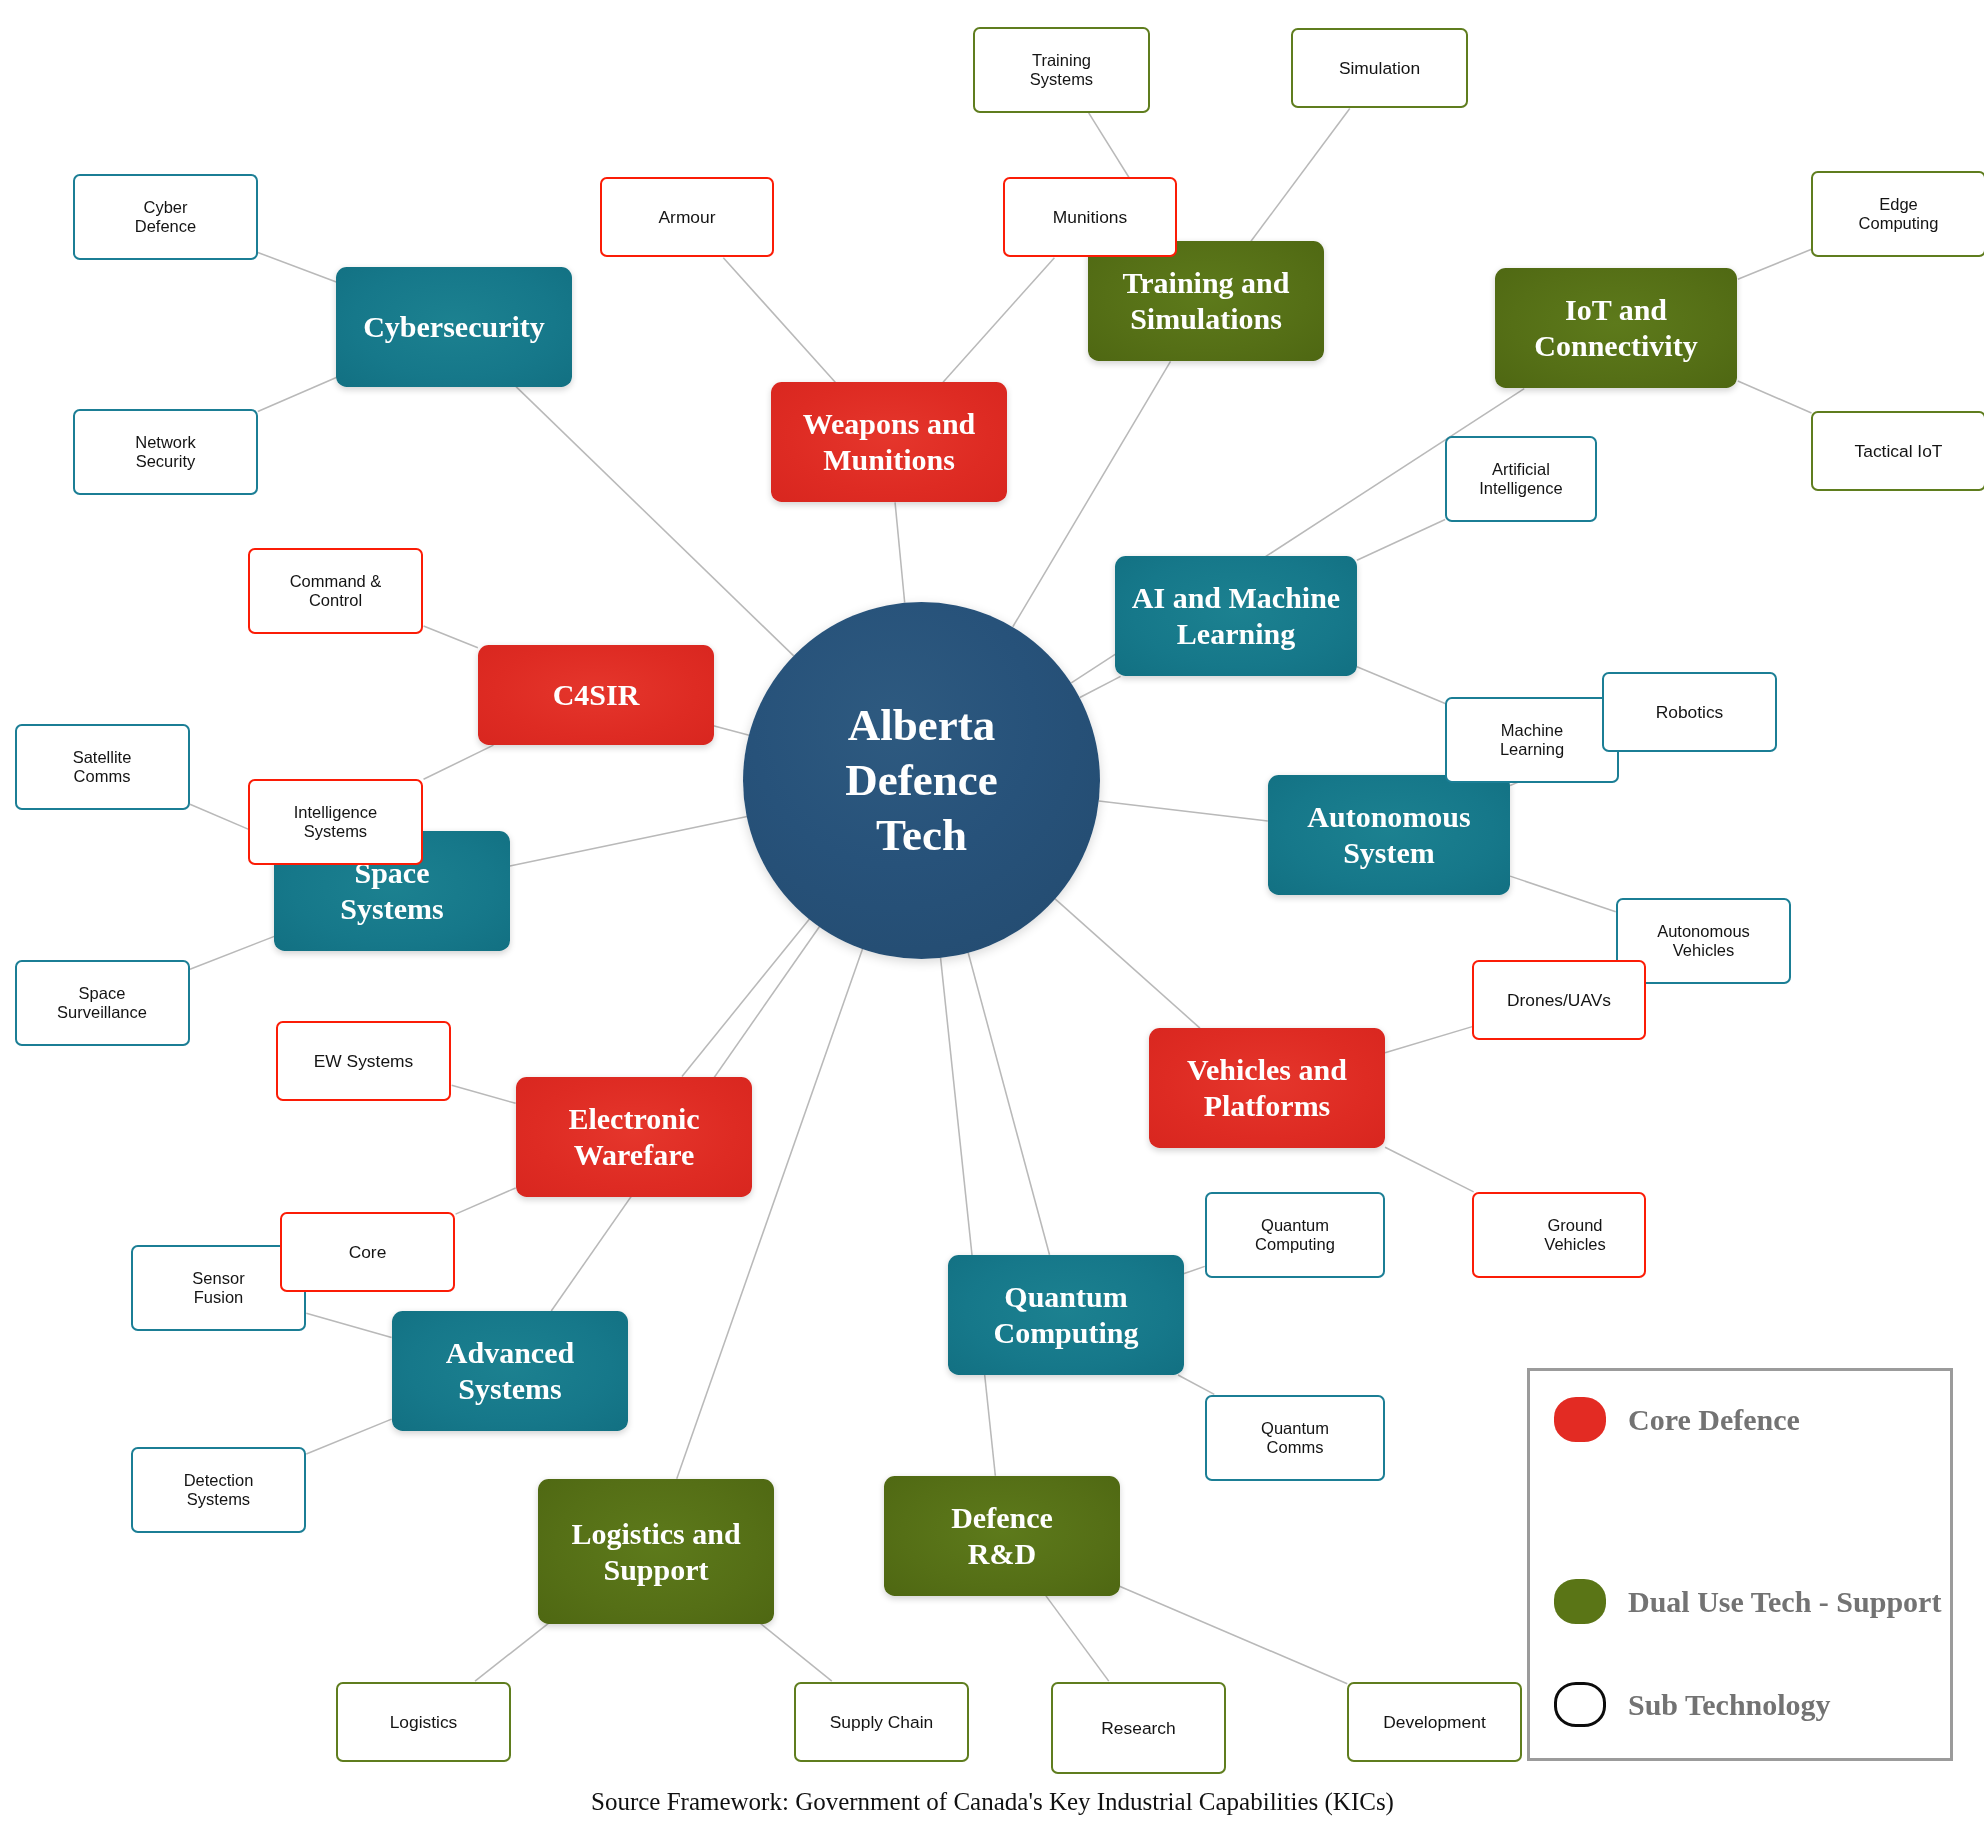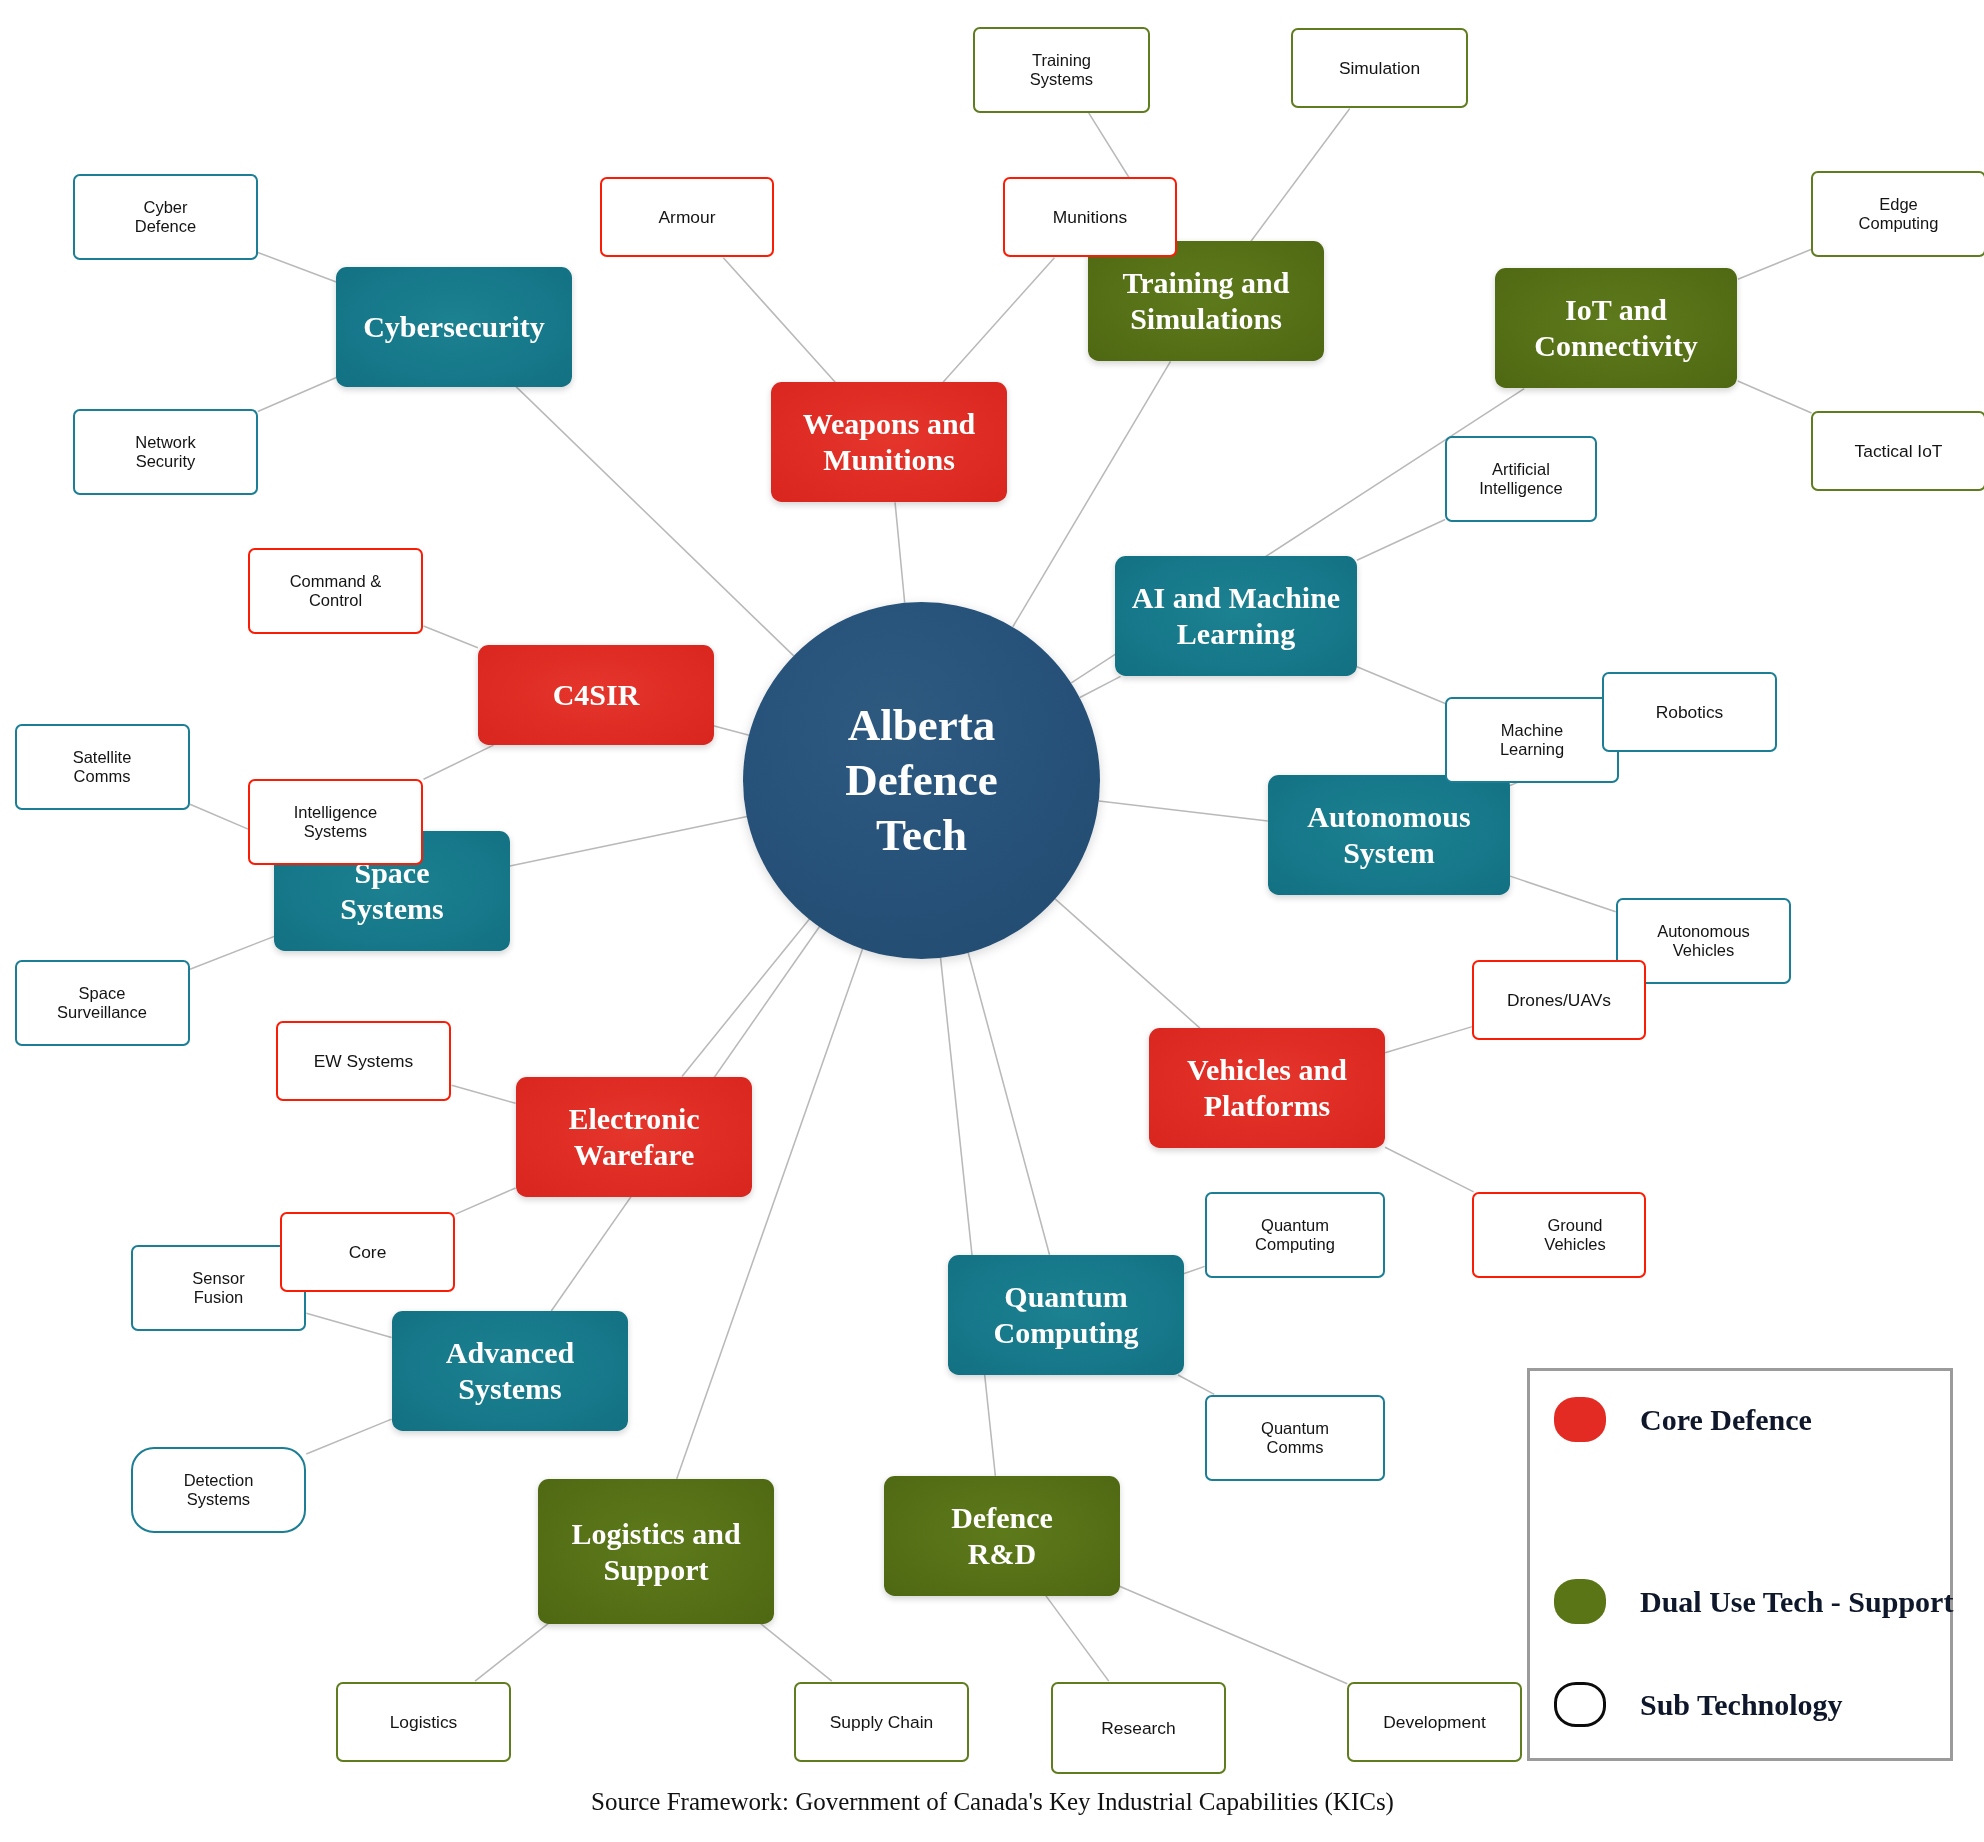--- a/index.html
+++ b/index.html
@@ -87,25 +87,25 @@
   .swatch {
     width: 52px; height: 45px;
     border-radius: 22px / 20.4px;
     flex: 0 0 auto;
   }
   .swatch.red   { background: #e32b23; }
   .swatch.teal  { background: #197c8c; }
   .swatch.olive { background: #5a7516; }
   .swatch.hollow{ background: #ffffff; border: 3.4px solid #0c0c0c; }
   .legend-label {
-    margin-left: 34px;
+    margin-left: 22px;
     font-family: "Liberation Serif", serif;
     font-weight: bold;
     font-size: 30px;
-    color: #0f172a;
+    color: #737373;
     white-space: nowrap;
   }
 
   .footer {
     position: absolute;
     left: 0; right: 0;
     text-align: center;
     font-family: "Liberation Serif", serif;
     font-size: 25px;
     color: #111111;
@@ -219,21 +219,21 @@
       </div>
       <div class="sub b-olive" style="left: 336px; top: 1682px; width: 175px; height: 80px; font-size: 17.4px;">
         <span>Logistics</span>
       </div>
       <div class="sub b-olive" style="left: 794px; top: 1682px; width: 175px; height: 80px; font-size: 17.4px;">
         <span>Supply Chain</span>
       </div>
       <div class="sub b-teal" style="left: 131px; top: 1245px; width: 175px; height: 86px; font-size: 16.5px;">
         <span>Sensor<br>Fusion</span>
       </div>
-      <div class="sub b-teal" style="left: 131px; top: 1447px; width: 175px; height: 86px; font-size: 16.5px; border-radius: 23px;">
+      <div class="sub b-teal" style="left: 131px; top: 1447px; width: 175px; height: 86px; font-size: 16.5px;">
         <span>Detection<br>Systems</span>
       </div>
       <div class="sub b-red" style="left: 276px; top: 1021px; width: 175px; height: 80px; font-size: 17.4px;">
         <span>EW Systems</span>
       </div>
       <div class="sub b-red" style="left: 280px; top: 1212px; width: 175px; height: 80px; font-size: 17.4px;">
         <span>Core</span>
       </div>
       <div class="sub b-teal" style="left: 14.5px; top: 724px; width: 175px; height: 86px; font-size: 16.5px;">
         <span>Satellite<br>Comms</span>

